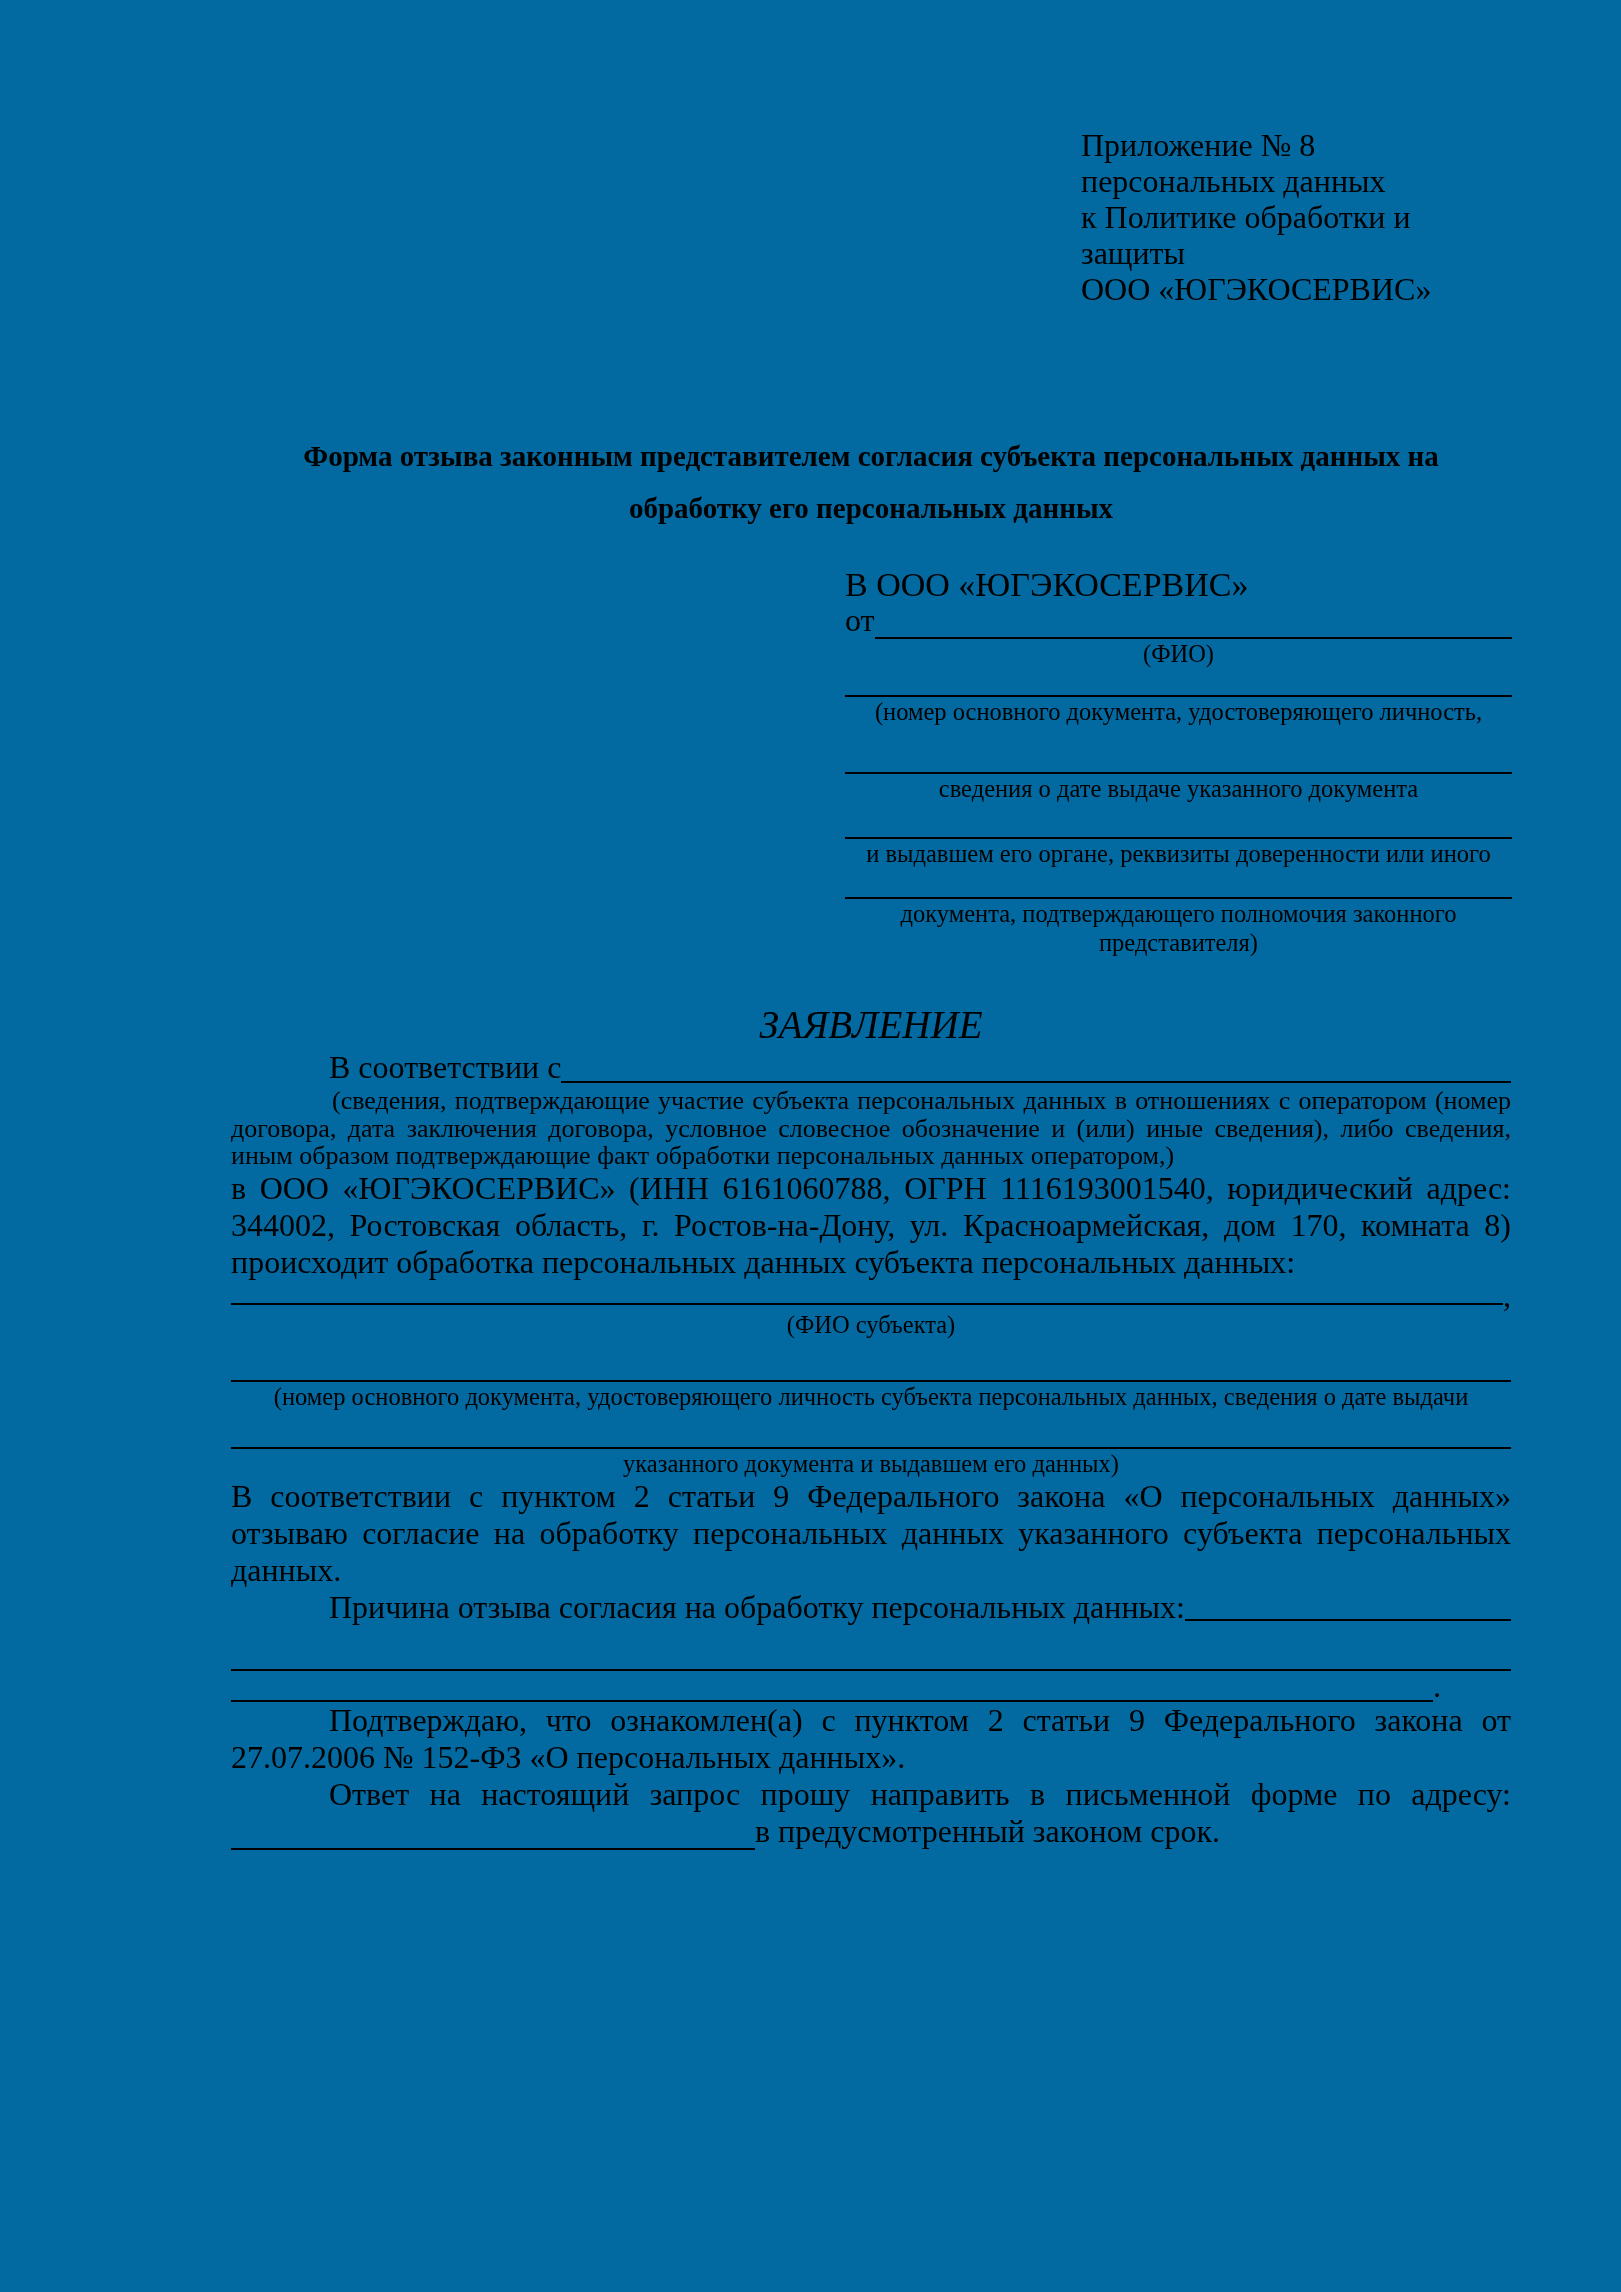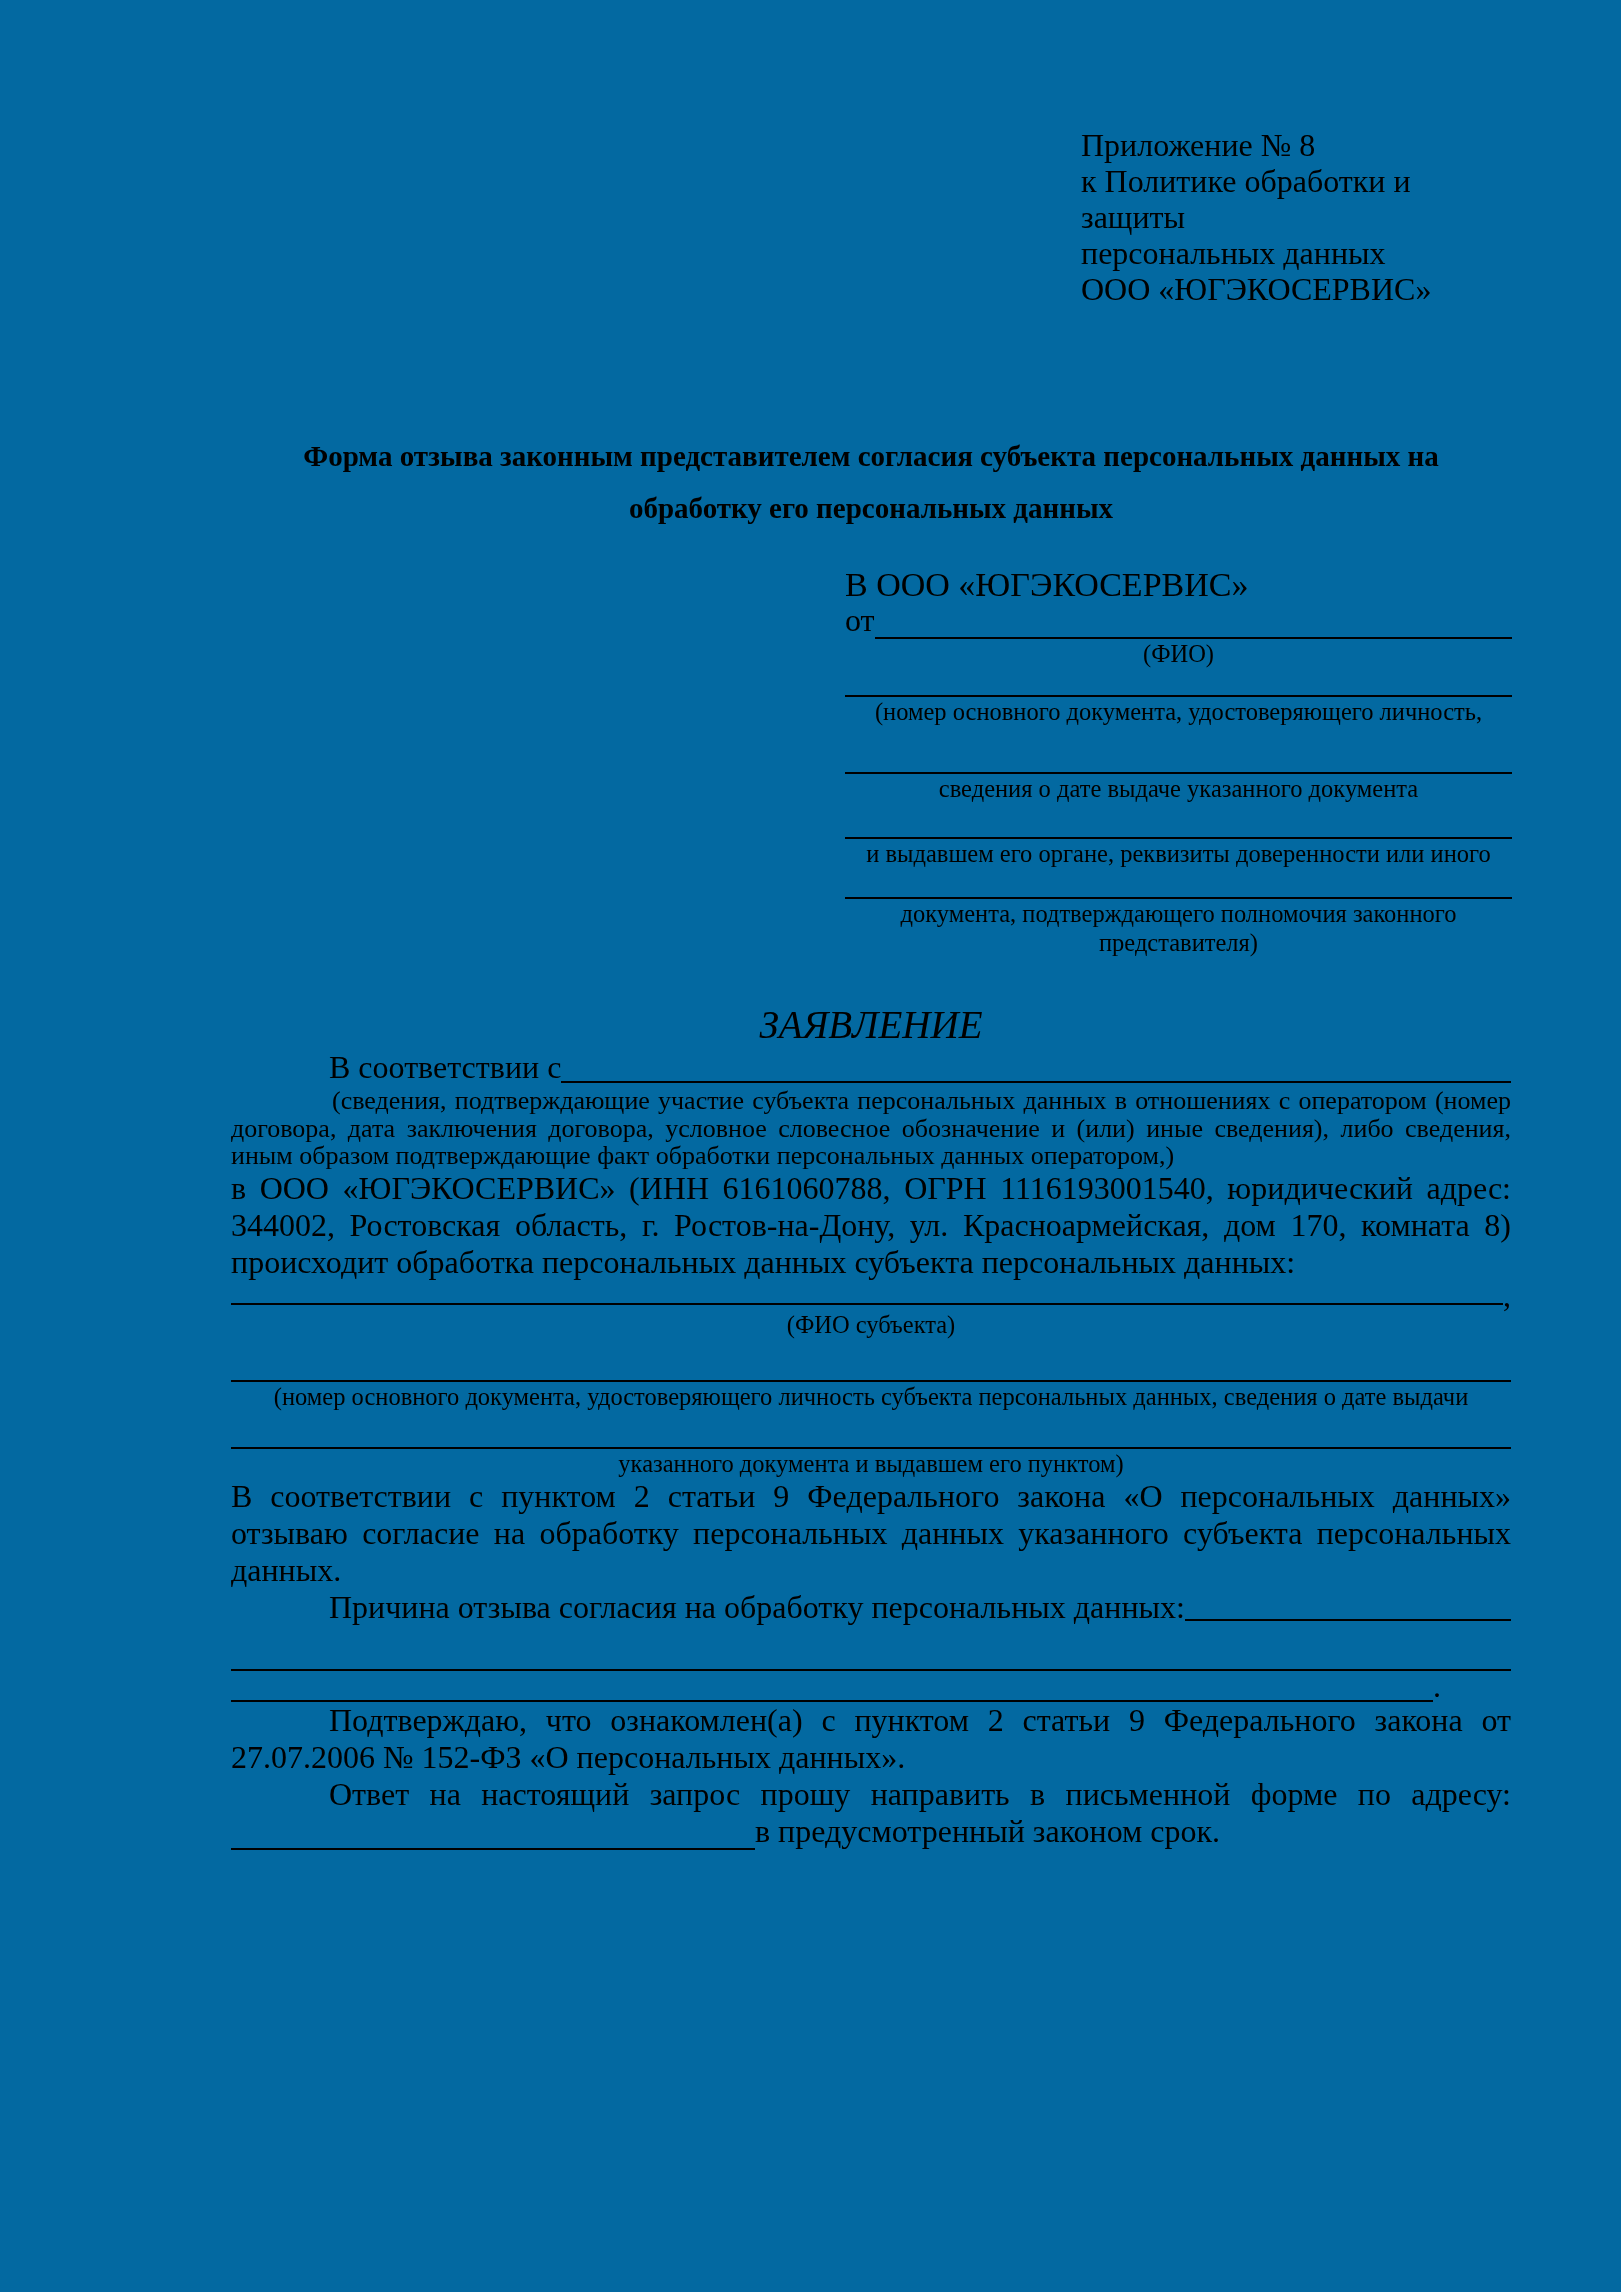--- a/index.html
+++ b/index.html
@@ -48,22 +48,22 @@
   .sig-group{margin-right:27.4px;white-space:nowrap;}
   .nowrap{white-space:nowrap;}
 </style>
 </head>
 <body>
 
 <div class="page">
 
   <div class="top-note">
     <div>Приложение № 8</div>
+    <div>персональных данных</div>
     <div>к Политике обработки и защиты</div>
-    <div>персональных данных</div>
     <div>ООО «ЮГЭКОСЕРВИС»</div>
   </div>
 
   <div class="doc-title">Форма отзыва законным представителем согласия субъекта персональных данных на обработку его персональных данных</div>
 
   <div class="addressee">
     <div class="addr-to">В ООО «ЮГЭКОСЕРВИС»</div>
     <div class="flexrow addr-from">
       <span class="nowrap">от</span>
       <span class="fill"></span>
@@ -97,21 +97,21 @@
   <div class="flexrow comma-row">
     <span class="fill"></span>
     <span class="tail">,</span>
   </div>
   <div class="cap">(ФИО субъекта)</div>
 
   <div class="wl" style="height:41px;"></div>
   <div class="cap">(номер основного документа, удостоверяющего личность субъекта персональных данных, сведения о дате выдачи</div>
 
   <div class="wl" style="height:36px;"></div>
-  <div class="cap">указанного документа и выдавшем его пунктом)</div>
+  <div class="cap">указанного документа и выдавшем его данных)</div>
 
   <div class="para">В соответствии с пунктом 2 статьи 9 Федерального закона «О персональных данных» отзываю согласие на обработку персональных данных указанного субъекта персональных данных.</div>
 
   <div class="flexrow reason-row">
     <span class="lbl">Причина отзыва согласия на обработку персональных данных:</span>
     <span class="fill"></span>
   </div>
 
   <div class="wl" style="height:25.5px;margin-top:17.6px;"></div>
   <div class="flexrow period-row">

